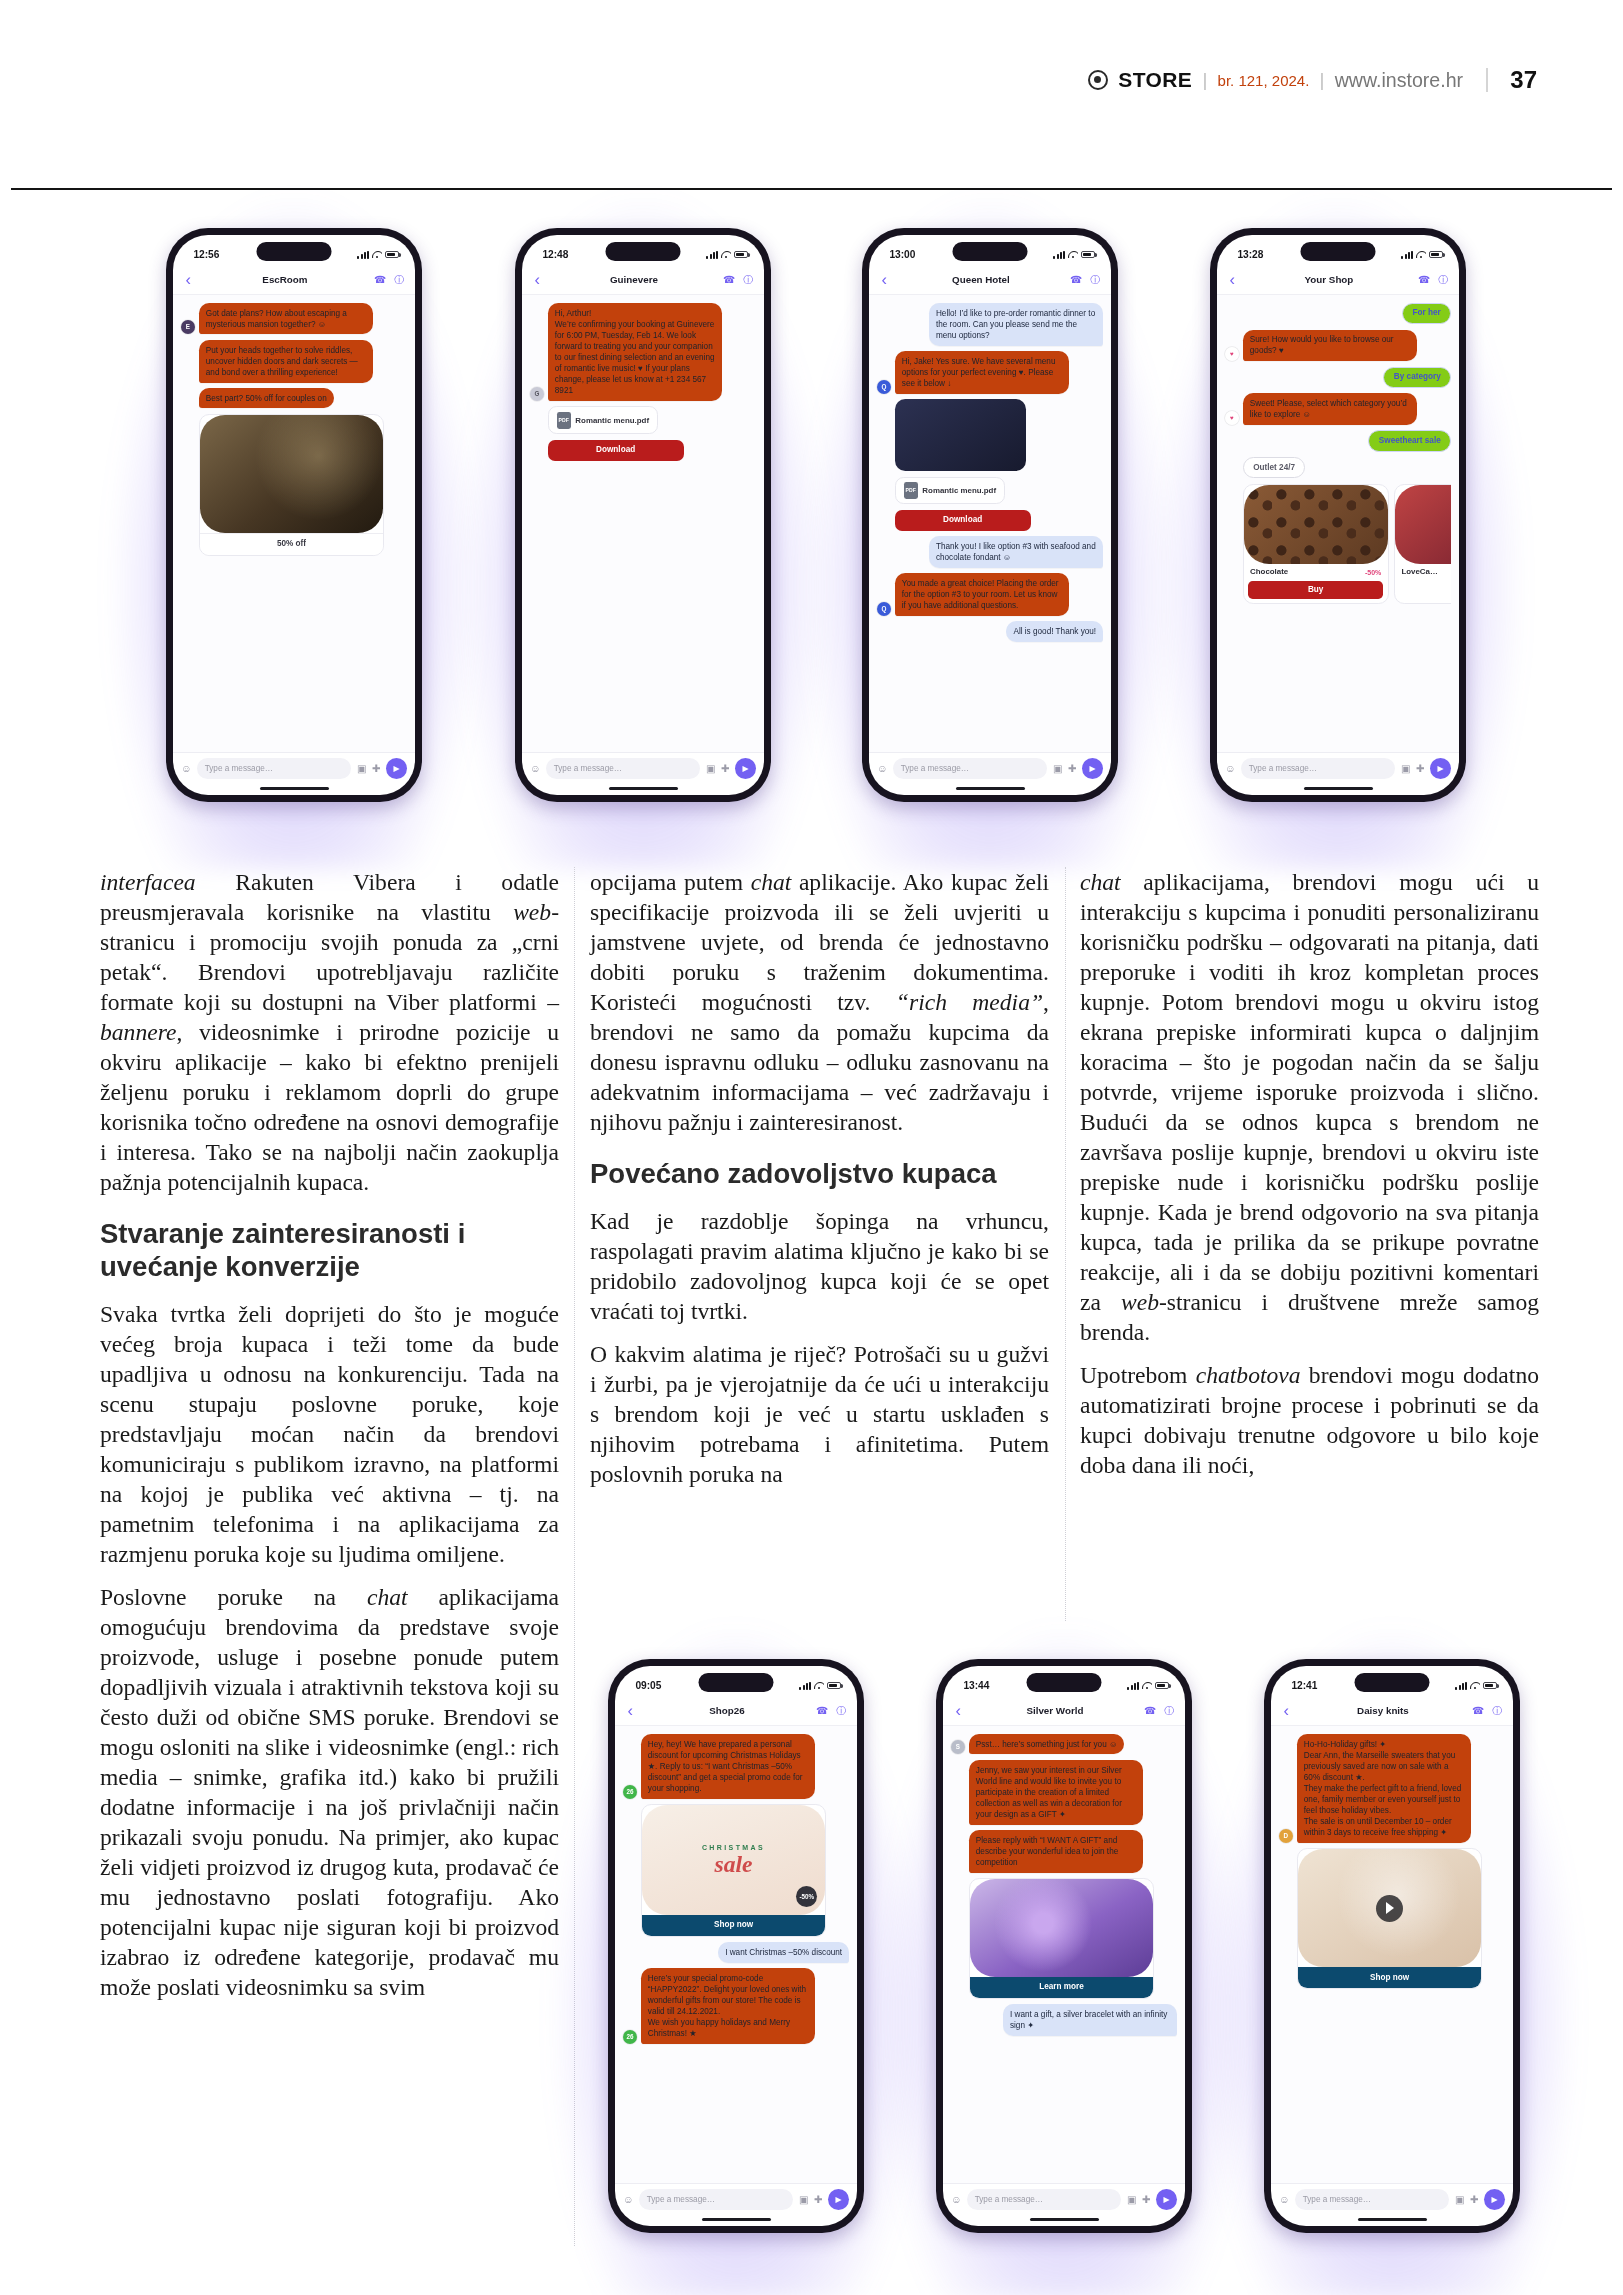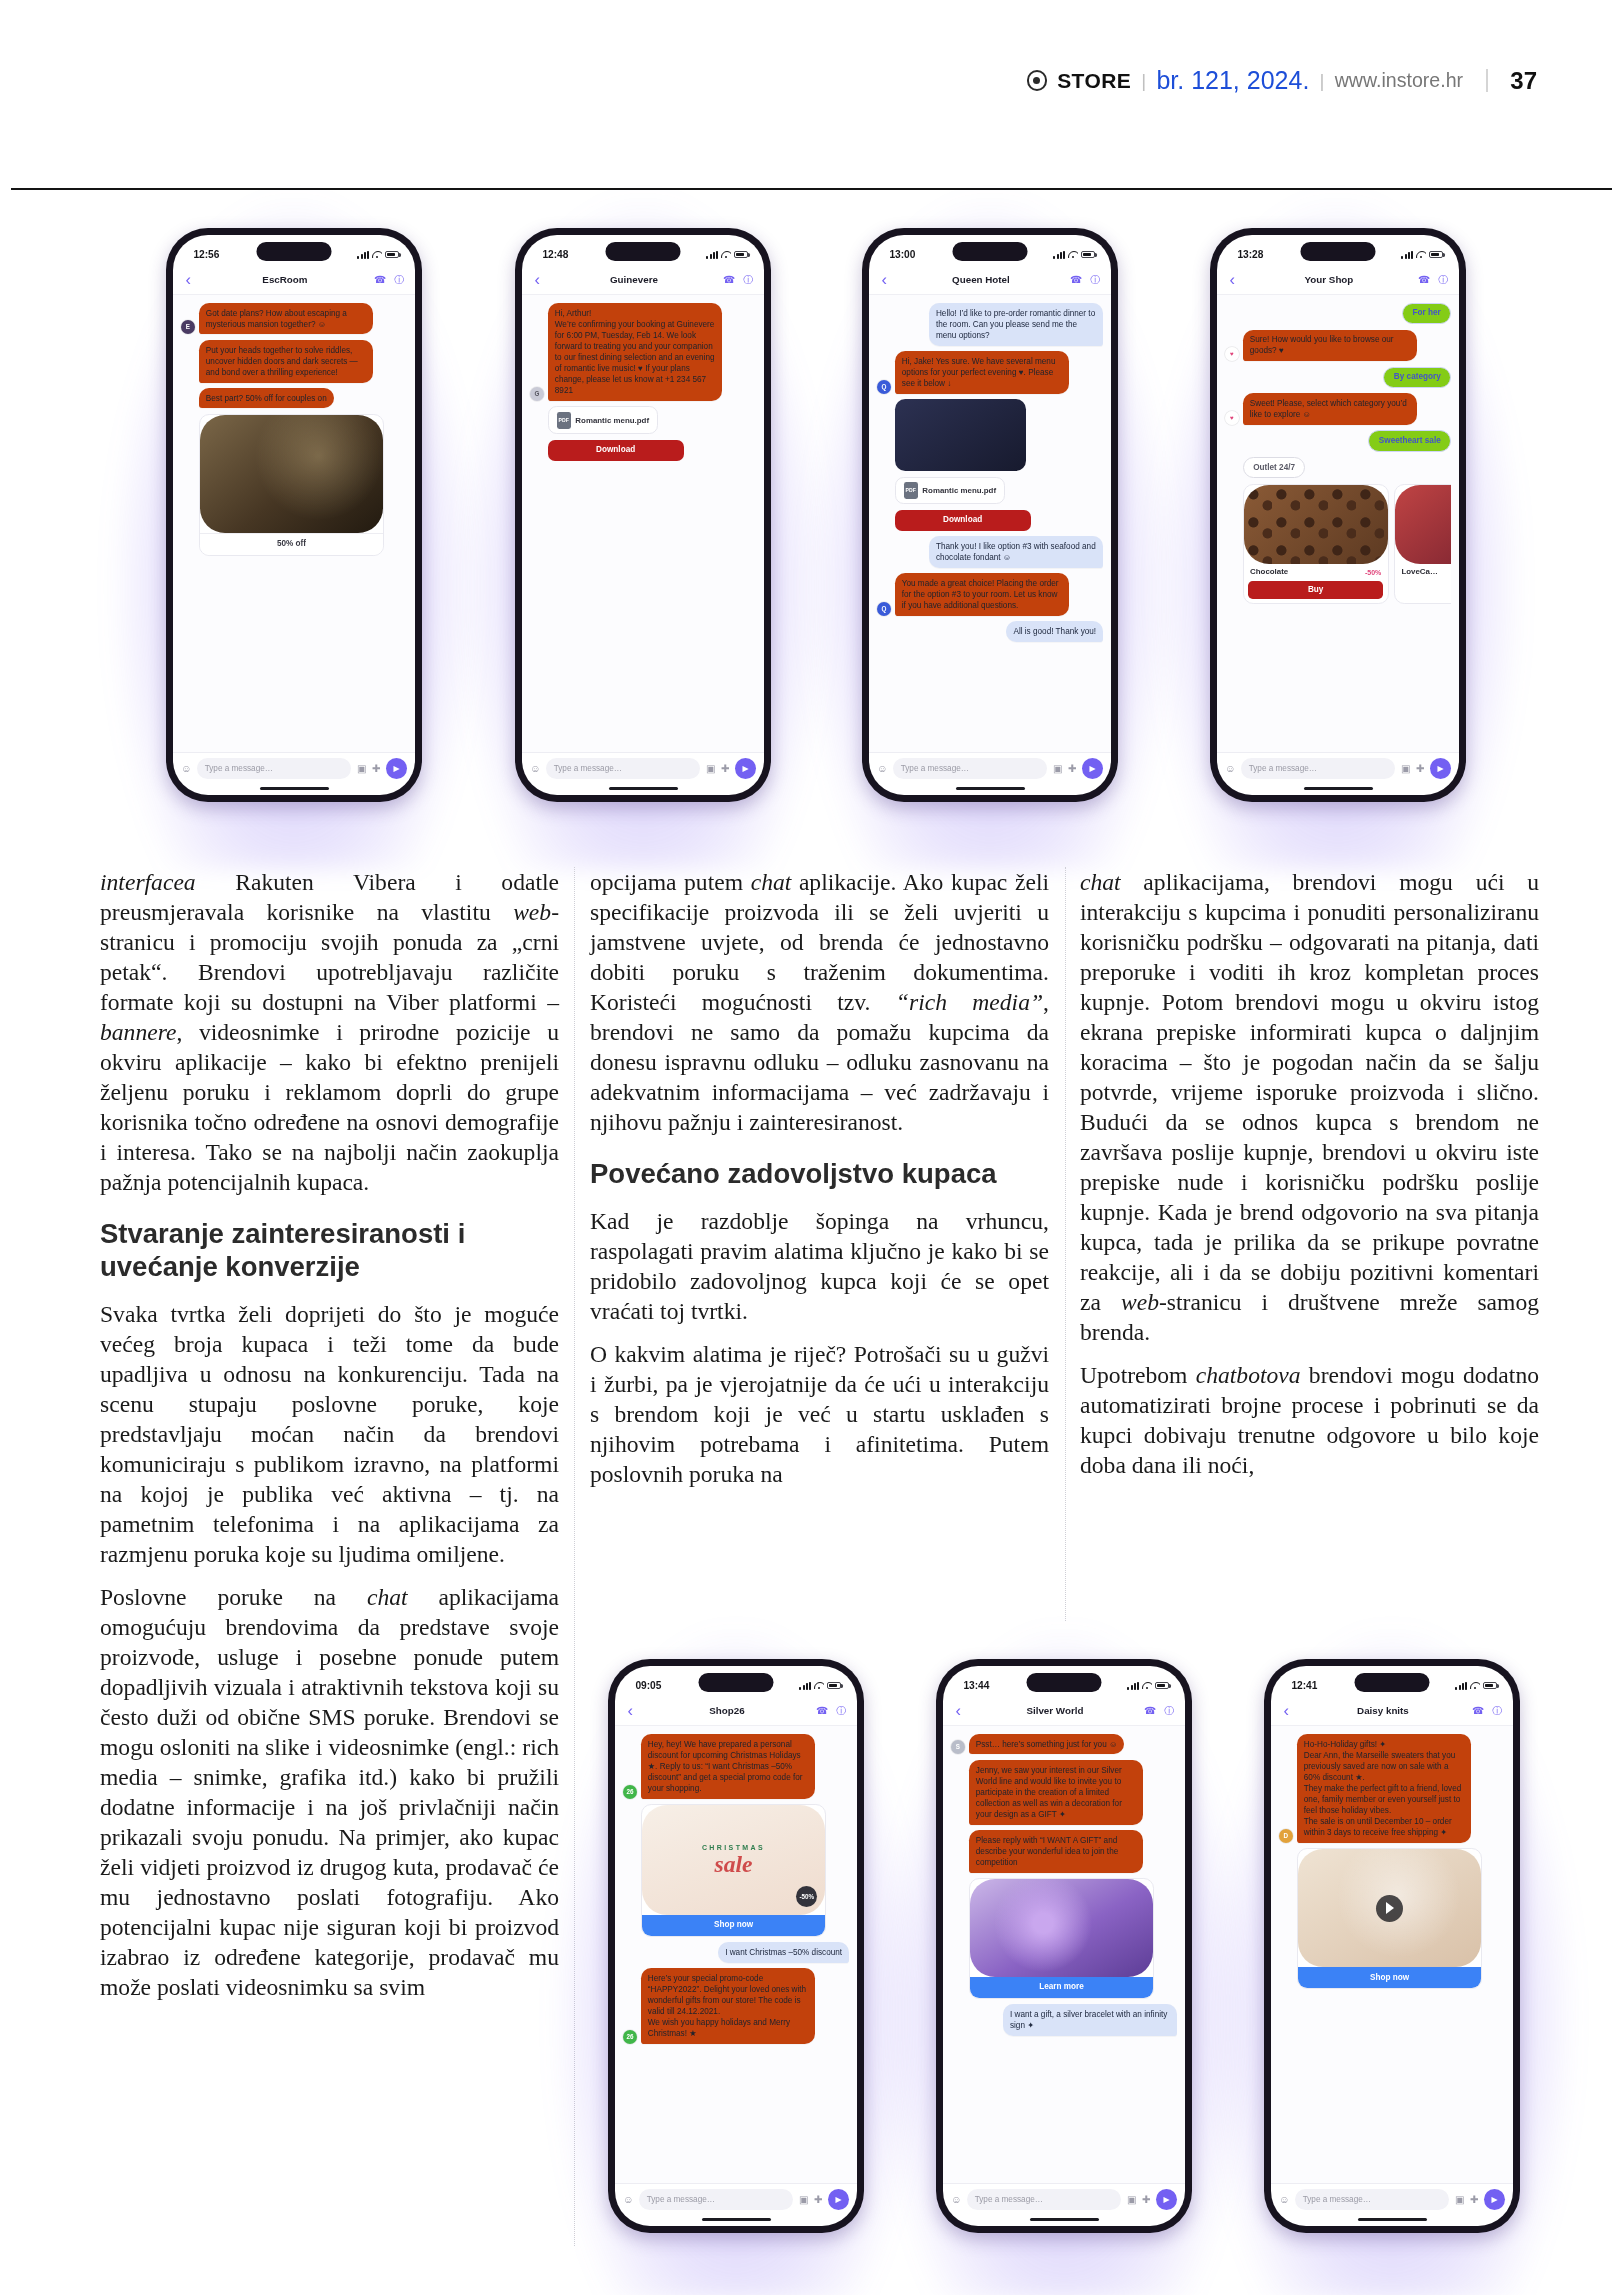--- a/index.html
+++ b/index.html
@@ -8,21 +8,21 @@
         font-family:"Liberation Serif",serif;color:#1b1b1b;}
 
   
   .masthead{position:absolute;top:66px;right:86px;display:flex;align-items:center;gap:10.2px;
             font-family:"Liberation Sans",sans-serif;}
   .roundel{width:20.4px;height:20.4px;border:2.4px solid #2a2a2a;border-radius:50%;display:inline-flex;
            align-items:center;justify-content:center;flex:none;}
   .roundel::after{content:"";width:7px;height:7px;background:#2a2a2a;border-radius:50%;}
   .mag{font-weight:800;font-size:21px;letter-spacing:0.4px;color:#111;}
   .sep{color:#c0c0c0;font-size:19px;}
-  .issue{font-size:25px;color:#1d4ed8;}
+  .issue{font-size:15px;color:#c2410c;}
   .site{font-size:19.6px;color:#777;text-decoration:none;}
   .vbar{width:1.6px;height:23.6px;background:#d5d5d5;margin:0 12.6px;}
   .pageno{font-weight:800;font-size:24px;color:#111;}
   .rule{position:absolute;top:188px;left:11px;right:11px;height:2.4px;background:#141414;}
 
   
   #article-columns{position:absolute;left:100px;top:867px;width:1441px;display:grid;
                    grid-template-columns:459px 459px 459px;column-gap:31px;}
   .col p{font:23.6px/30px "Liberation Serif",serif;text-align:justify;color:#1a1a1a;margin:0 0 13.4px;}
   .col h2{font:600 27.5px/33px "Liberation Sans",sans-serif;color:#2b2b2b;margin:20.4px 0 15.7px;}
@@ -77,21 +77,21 @@
   .chip.cin{background:#fff;border:0.8px solid #dcdce4;color:#5a5a66;}
   .file{display:flex;align-items:center;gap:4.7px;background:#fff;border:0.8px solid #e7e7ee;border-radius:8.6px;
         padding:4.7px 7.9px;max-width:77%;cursor:pointer;}
   .pdfic{width:14px;height:16.5px;background:#6b7280;color:#fff;font:700 5.1px/16.5px "Liberation Sans",sans-serif;
          text-align:center;border-radius:2.4px;flex:none;}
   .fname{font:600 7.9px/1.2 "Liberation Sans",sans-serif;color:#33333c;}
   .cta{background:#b91c1c;color:#fff;font:600 8.2px/1 "Liberation Sans",sans-serif;padding:6.3px 0;
        text-align:center;border-radius:7px;width:60%;cursor:pointer;}
   .cta.small{width:auto;margin:4.7px;padding:4.7px 0;border-radius:4.7px;}
   .card{width:82%;background:#fff;border:0.8px solid #e9e9f0;border-radius:10.2px;overflow:hidden;}
-  .cardbtn{background:#3b82f6;color:#fff;font:600 8.2px/1 "Liberation Sans",sans-serif;text-align:center;
+  .cardbtn{background:#0c4a6e;color:#fff;font:600 8.2px/1 "Liberation Sans",sans-serif;text-align:center;
            padding:6.3px 0;cursor:pointer;}
   .cardbtn.light{background:#fff;color:#3a3a44;border-top:0.8px solid #ededf2;}
   .cardimg{width:100%;border-radius:25px;}
   .img-keys{height:118px;background:radial-gradient(circle at 65% 35%,rgba(255,230,170,.28),rgba(0,0,0,0) 45%),
             linear-gradient(140deg,#7b6748,#463623 55%,#221a10);}
   .img-dark{width:58%;height:72px;border-radius:10.2px;background:linear-gradient(145deg,#2c3152,#171a2e);
             display:flex;align-items:center;justify-content:center;color:rgba(255,255,255,.85);font-size:10.2px;}
   .img-xmas{height:110px;background:linear-gradient(160deg,#f7efe7,#efdcce);position:relative;
             display:flex;flex-direction:column;align-items:center;justify-content:center;gap:2.4px;}
   .xline1{font:700 7px/1 "Liberation Sans",sans-serif;letter-spacing:2.4px;color:#2e7d4e;}

